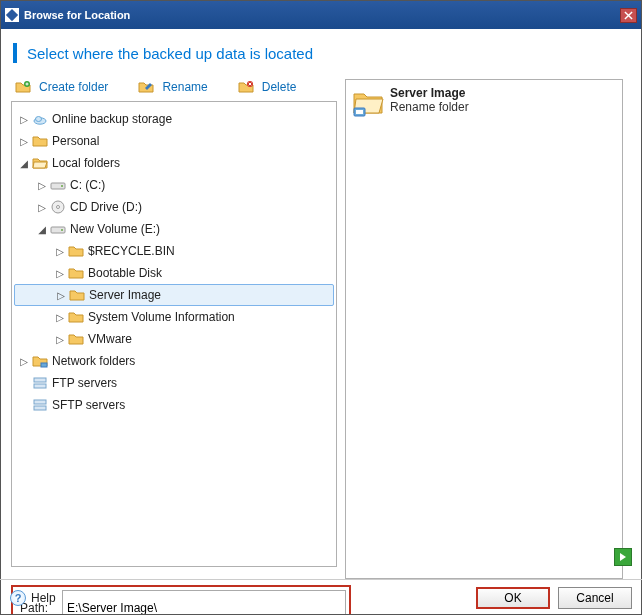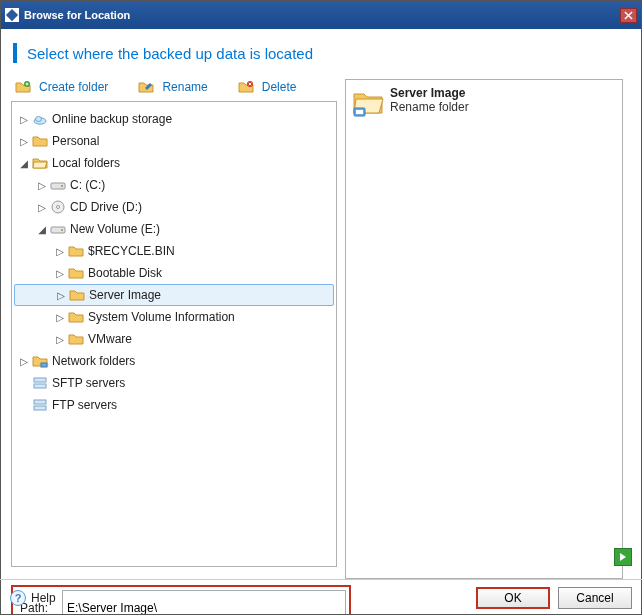--- a/index.html
+++ b/index.html
@@ -211,31 +211,31 @@
         <span class="lbl">Network folders</span>
       </div>
       <div class="tree-row in0">
         <span class="arrow blank">▷</span>
         <span class="ico">
             <svg viewBox="0 0 16 16">
               <rect x="2" y="3" width="12" height="4" fill="#d7e6f4" stroke="#7aa6cc"></rect>
               <rect x="2" y="9" width="12" height="4" fill="#d7e6f4" stroke="#7aa6cc"></rect>
             </svg>
           </span>
-        <span class="lbl">SFTP servers</span>
+        <span class="lbl">FTP servers</span>
       </div>
       <div class="tree-row in0">
         <span class="arrow blank">▷</span>
         <span class="ico">
             <svg viewBox="0 0 16 16">
               <rect x="2" y="3" width="12" height="4" fill="#d7e6f4" stroke="#7aa6cc"></rect>
               <rect x="2" y="9" width="12" height="4" fill="#d7e6f4" stroke="#7aa6cc"></rect>
             </svg>
           </span>
-        <span class="lbl">FTP servers</span>
+        <span class="lbl">SFTP servers</span>
       </div>
     </div>
   </div>
 
   <div class="right-pane">
     <div class="detail-row">
       <svg class="detail-icon" viewBox="0 0 32 32">
         <path d="M2 8h10l3 3h15v16H2z" fill="#f6c863" stroke="#c9962f"></path>
         <path d="M4 13h27l-4 14H2z" fill="#fff0c6" stroke="#c9962f"></path>
         <rect x="2" y="22" width="11" height="8" rx="1" fill="#6aa9d8" stroke="#3a7ac0"></rect>

